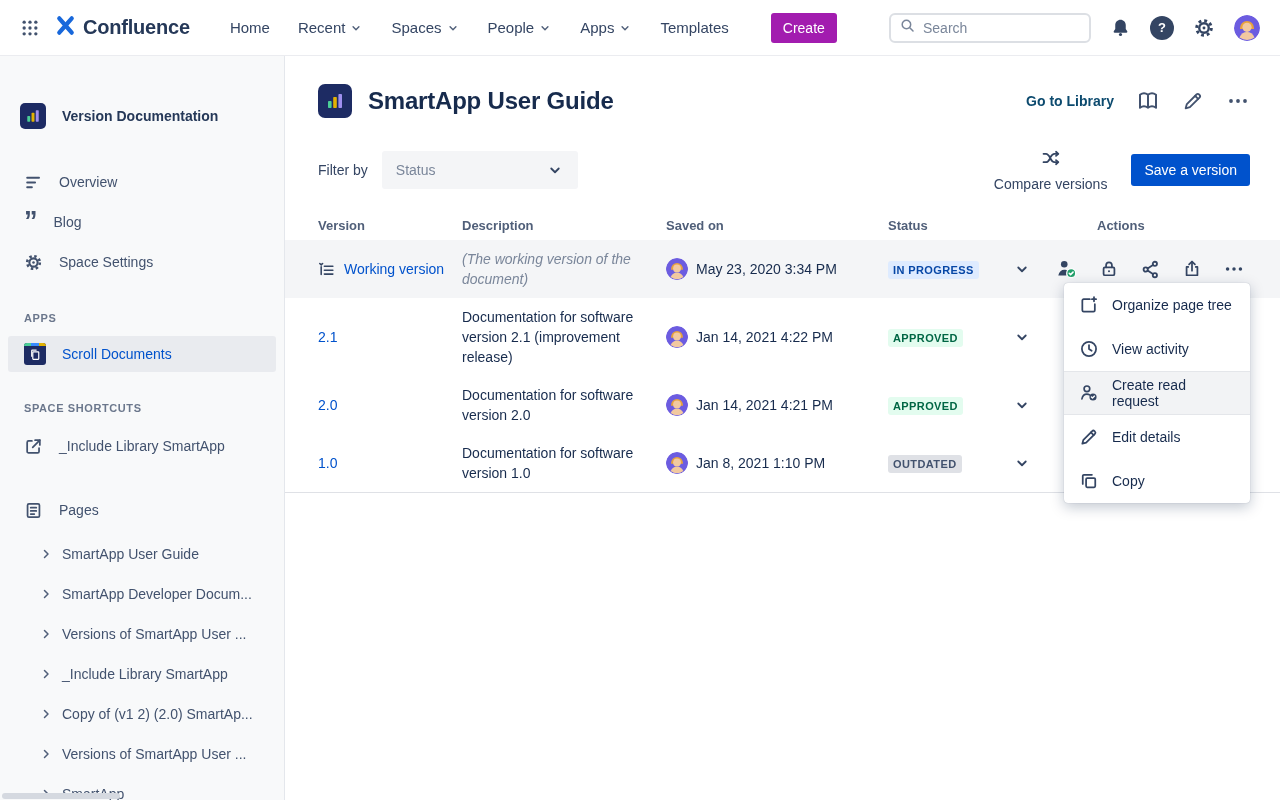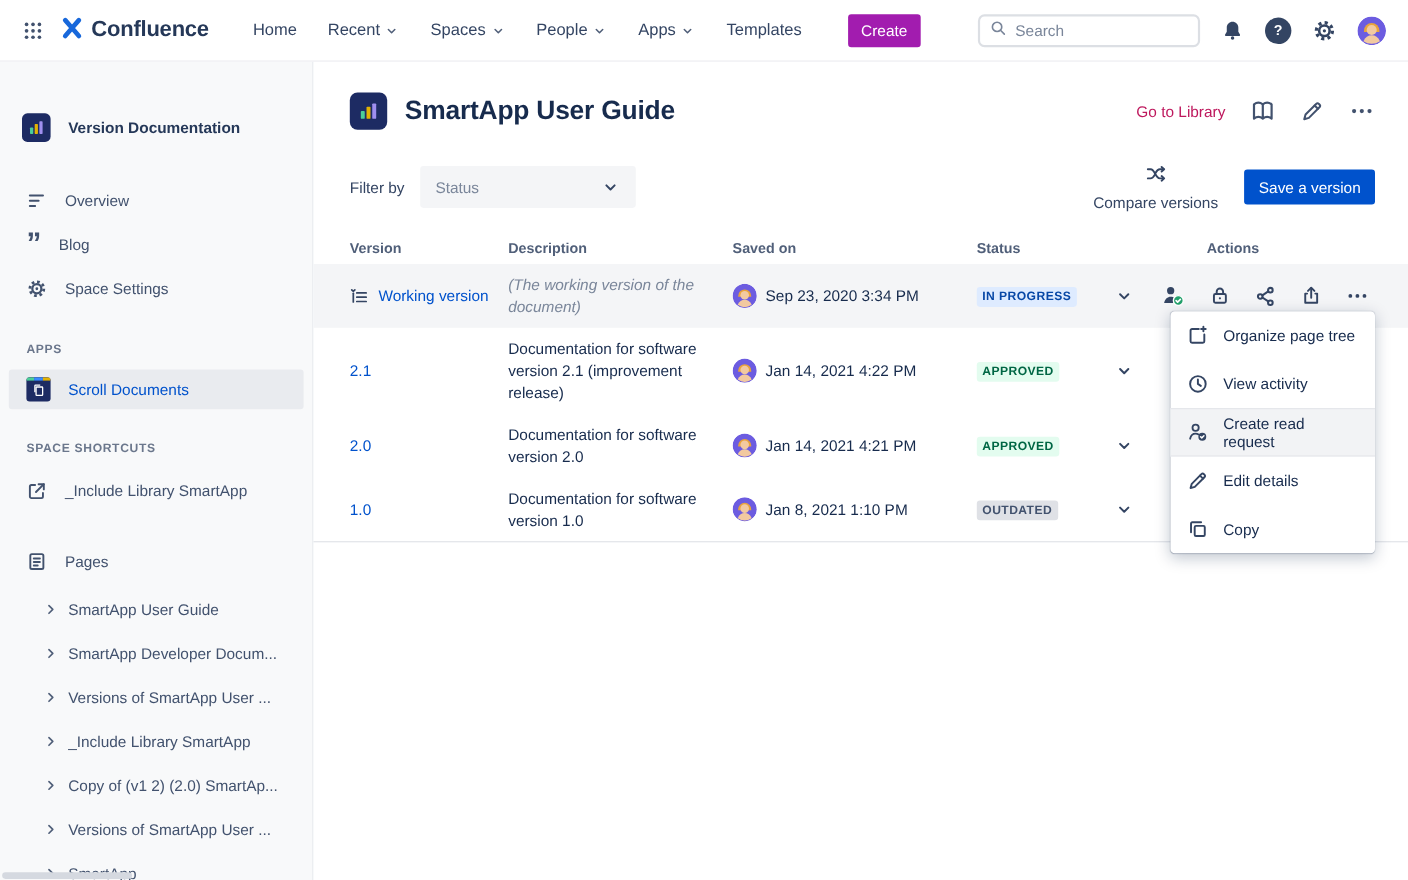--- a/index.html
+++ b/index.html
@@ -64,21 +64,21 @@
   .side-scrollbar { position:absolute; bottom:1px; left:2px; width:118px; height:6px;
     border-radius:3px; background:#D5D9E0; }
 
   
   .page-head { display:flex; align-items:center; padding:28px 30px 0 33px; }
   .title-wrap { display:flex; align-items:center; gap:16px; }
   .doc-icon { width:34px; height:34px; border-radius:7px; background:#1D2B63; display:flex;
     align-items:center; justify-content:center; }
   h1.page-title { font-size:24px; font-weight:600; color:#172B4D; letter-spacing:-0.2px; }
   .head-actions { margin-left:auto; display:flex; align-items:center; gap:22px; }
-  .link { color:#be185d; font-size:14px; font-weight:400; text-decoration:none; cursor:pointer; }
+  .link { color:#0c4a6e; font-size:14px; font-weight:700; text-decoration:none; cursor:pointer; }
   .head-actions .icon-btn { color:#42526E; }
 
   
   .filter-row { display:flex; align-items:center; padding:0 30px 0 33px; margin-top:33px; height:38px; }
   .filter-label { font-size:14px; color:#344563; margin-right:14px; }
   .select { width:196px; height:38px; background:#F4F5F7; border-radius:3px; display:flex;
     align-items:center; justify-content:space-between; padding:0 14px; cursor:pointer; }
   .select .val { font-size:14px; color:#7A869A; }
   .select svg { color:#344563; }
   .filter-right { margin-left:auto; display:flex; align-items:center; gap:24px; }
@@ -408,21 +408,21 @@
         <div class="vcell-desc muted">(The working version of the document)</div>
         <div class="vcell-saved">
           <span>
               <svg class="avatar" width="22" height="22" viewBox="0 0 26 26">
                 <circle cx="13" cy="13" r="13" fill="#6C5CE0"></circle>
                 <path d="M6 13a7 7 0 0 1 14 0v1H6z" fill="#E8A33D"></path>
                 <circle cx="13" cy="12.3" r="4.6" fill="#F2C9A0"></circle>
                 <path d="M5.5 22.5c1.6-3.6 4.3-5.4 7.5-5.4s5.9 1.8 7.5 5.4a13 13 0 0 1-15 0z" fill="#F2C9A0"></path>
               </svg>
             </span>
-          <span>Sep 23, 2020 3:34 PM</span>
+          <span>May 23, 2020 3:34 PM</span>
         </div>
         <div><span class="badge blue">IN PROGRESS</span></div>
         <div class="vcell-chev">
           <svg width="18" height="18" viewBox="0 0 24 24" fill="none" stroke="currentColor" stroke-width="2.4" stroke-linecap="round" stroke-linejoin="round">
               <path d="m7 10 5 5 5-5"></path>
             </svg>
         </div>
         <div class="vcell-actions">
           <span class="icon-btn">
             <svg width="22" height="22" viewBox="0 0 24 24">

